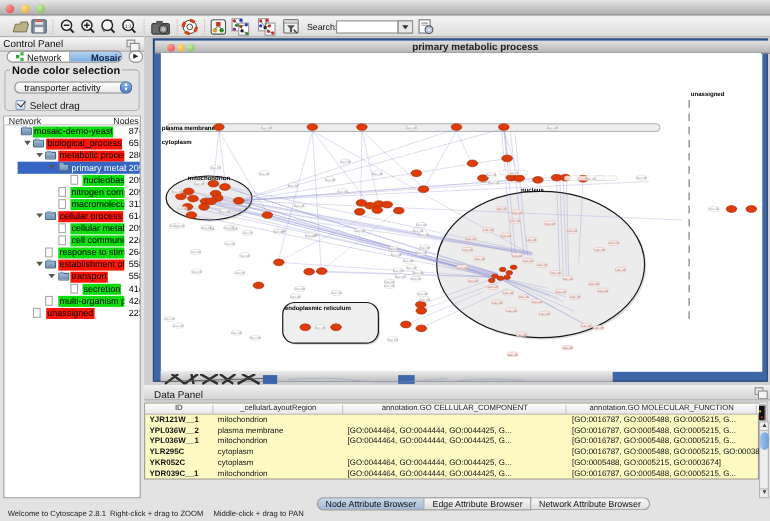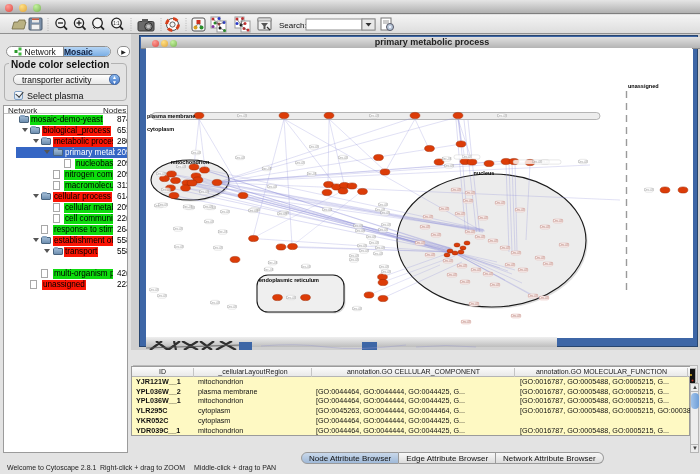--- a/index.html
+++ b/index.html
@@ -8,21 +8,21 @@
 #toolbar{position:absolute;left:0;top:15px;width:700px;height:19px;background:linear-gradient(#f4f4f4,#dedede);border-bottom:1px solid #909090}
 #desktop{position:absolute;left:131px;top:34px;width:569px;height:319px;background:#cfcfcf}
 
 #cp{position:absolute;left:0;top:34px;width:131px;height:419px;background:#e3e3e3}
 #cphead{position:absolute;left:0;top:0;width:131px;height:13px;background:linear-gradient(#f7f7f7,#d8d8d8);border-bottom:1px solid #a8a8a8}
 #cphead .htxt{font-size:9px;color:#111;position:absolute;left:3px;top:1px}
 .floatico{position:absolute;width:8px;height:7px;border:1px solid #8a8a8a;background:#e8e8e8}
 .floatico:before{content:"";position:absolute;left:2px;top:2px;width:7px;height:6px;border:1px solid #8a8a8a;background:#f4f4f4}
 #tabbar{position:absolute;left:6px;top:12px;width:104.5px;height:11px;border:1px solid #8f8f8f;border-radius:6px;background:#fff;overflow:hidden}
 #tabnet{position:absolute;left:0;top:0;width:56px;height:11px;font-size:8.5px;color:#111;text-align:center;line-height:10px}
-#tabmos{position:absolute;left:56px;top:0;width:48.5px;height:11px;background:linear-gradient(#b4d4f4,#6da6e2);font-size:8.5px;font-weight:bold;color:#102040;text-align:left;line-height:10px;border-left:1px solid #8f8f8f}
+#tabmos{position:absolute;left:56px;top:0;width:48.5px;height:11px;background:linear-gradient(#b4d4f4,#6da6e2);font-size:8.5px;font-weight:bold;color:#102040;text-align:right;line-height:10px;border-left:1px solid #8f8f8f}
 #tabarr{position:absolute;left:117px;top:12px;width:13px;height:11px;border:1px solid #8f8f8f;border-radius:5px;background:#fff;font-size:6px;line-height:11px;text-align:center;color:#222}
 #groupbox{position:absolute;left:4px;top:29px;width:123px;height:38px;border:1px solid #b2b2b2;border-radius:4px}
 #gblabel{position:absolute;left:4px;top:-5px;background:#e3e3e3;padding:0 2px;font-size:10px;font-weight:bold;color:#111}
 #combo{position:absolute;left:8px;top:10px;width:107px;height:11px;background:linear-gradient(#ffffff,#e8e8e8);border:1px solid #8f8f8f;border-radius:5px;font-size:8.5px;color:#111;line-height:10px;padding-left:8px}
 #stepper{position:absolute;right:-1px;top:-1px;width:11px;height:11px;background:linear-gradient(#8cbbee,#4779c9);border:1px solid #4a6ea8;border-radius:5px;color:#fff;font-size:5px;line-height:5px;text-align:center}
 #checkbox{position:absolute;left:9px;top:27px;width:8.5px;height:8.5px;background:linear-gradient(#fdfdfd,#cfe0f2);border:1px solid #7e9fc4;border-radius:2px}
 #checkbox:before{content:"";position:absolute;left:1.5px;top:-2px;width:4px;height:6px;border:solid #333;border-width:0 1.8px 1.8px 0;transform:rotate(40deg)}
 #cblabel{position:absolute;left:22px;top:27px;font-size:9px;color:#111}
 #treebox{position:absolute;left:3px;top:71px;width:125px;height:348px;background:#fff;border:1px solid #9b9b9b}
 #treehead{position:absolute;left:0;top:0;width:123px;height:8px;border-bottom:1px solid #c2c2c2;font-size:8px;color:#222;background:#fdfdfd}
@@ -52,21 +52,21 @@
 #dthead{position:absolute;left:0;top:0;width:558px;height:10px;background:linear-gradient(#fcfcfc,#e9e9e9);border-bottom:1px solid #b5b5b5;font-size:7px;color:#222}
 .dhc{position:absolute;top:1px;text-align:center;border-right:1px solid #c5c5c5;height:9px}
 .drow{position:absolute;left:0;width:558px;height:9.7px;font-size:7.2px;color:#111}
 .dc{position:absolute;top:0;white-space:nowrap;overflow:hidden}
 .dc1{left:4px;width:58px;font-weight:bold;font-size:7.2px}
 .dc2{left:66px;width:115px}
 .dc3{left:184px;width:200px}
 .dc4{left:388px;width:170px}
 #dscroll{position:absolute;left:690px;top:383px;width:9px;height:70px;background:#ededed;border:1px solid #b5b5b5}
 
-#btabs{position:absolute;left:301px;top:452px;height:12px;font-size:8px;color:#111}
+#btabs{position:absolute;left:288px;top:452px;height:12px;font-size:8px;color:#111}
 .btab{display:inline-block;height:12px;line-height:12px;padding:0 7px;border:1px solid #9a9a9a;border-left:none;background:linear-gradient(#f8f8f8,#dcdcdc)}
 .btab.first{border-left:1px solid #9a9a9a;border-radius:6px 0 0 6px}
 .btab.last{border-radius:0 6px 6px 0}
 .btab.sel{background:linear-gradient(#c9d8ea,#9fb9d8)}
 #status{position:absolute;left:0;top:464px;width:700px;height:10px;font-size:7px;color:#222}
 </style></head><body>
 <div id="titlebar">
  <span class="dot" style="left:5px;background:radial-gradient(circle at 35% 30%,#ff9d96,#dd4840)"></span>
  <span class="dot" style="left:19px;background:radial-gradient(circle at 35% 30%,#ffe084,#dfa33a)"></span>
  <span class="dot" style="left:33px;background:radial-gradient(circle at 35% 30%,#c4f2a0,#77b14e)"></span>
@@ -762,34 +762,38 @@
  <svg width="411" height="10">
   <path d="M4 9 L16 0 M10 0 L22 9 M22 9 L34 0 M28 0 L30 9 M36 0 L52 9 M52 0 L38 9 M54 0 L66 9 M68 0 L56 9 M70 9 L86 0 M74 0 L90 9" stroke="#2e2e2e" stroke-width="2.2" fill="none"></path>
   <path d="M0 7 L95 4" stroke="#555" stroke-width="0.8" fill="none"></path>
   <rect x="93" y="1" width="13" height="8" fill="#3d66a6"></rect>
   <rect x="216" y="1" width="15" height="8" fill="#3d66a6"></rect>
   <path d="M115 5 Q150 2 180 6 T260 4 M270 6 Q300 3 330 6" stroke="#9a9ad0" stroke-width="0.6" fill="none" opacity="0.7"></path>
  </svg>
 </div>
 
 <div id="cp">
+ <div id="cphead">
+      <span class="htxt">Control Panel</span>
+      <span class="floatico" style="right:8px;top:2px"></span>
+    </div>
  <div id="tabbar">
    <div id="tabnet"><svg width="8" height="9" style="vertical-align:-1px">
           <rect x="0.5" y="3" width="3" height="3" fill="#2a9a2a"></rect>
           <rect x="4.5" y="0.5" width="3" height="3" fill="#40b840"></rect>
           <rect x="4.5" y="5.5" width="3" height="3" fill="#40b840"></rect>
         </svg> Network</div>
    <div id="tabmos">Mosaic</div>
  </div>
  <div id="tabarr">▶</div>
  <div id="groupbox">
    <div id="gblabel">Node color selection</div>
    <div id="combo">transporter activity<div id="stepper">▲<br>▼</div></div>
    <div id="checkbox"></div>
-      <div id="cblabel">Select plasma</div>
+      <div id="cblabel">Select drag</div>
  </div>
  <div id="treebox">
    <div id="treehead">
         <span style="position:absolute;left:4px">Network</span>
         <span style="position:absolute;left:99px">Nodes</span>
       </div>
  </div>
  <div style="position:absolute;left:4px;top:80px;width:123px;height:338px;overflow:hidden;pointer-events:none">
    <div class="trow" style="top:0px">
         <span class="fold" style="left:3.0px"></span>
@@ -855,34 +859,43 @@
         <span class="fold" style="left:25.4px"></span>
         <span class="tlab" style="left:37px;max-width:60px;background:#fb1505;color:#000">establishment of lo</span>
         <span class="tval" style="color:#000">558(0)</span>
       </div>
 <div class="trow" style="top:132px">
         <span class="arr" style="left:28.099999999999994px"></span>
         <span class="fold" style="left:36.599999999999994px"></span>
         <span class="tlab" style="left:48px;max-width:49px;background:#fb1505;color:#000">transport</span>
         <span class="tval" style="color:#000">558(0)</span>
       </div>
+<div class="trow" style="top:143px">
+        <span class="file" style="left:47.8px"></span>
+        <span class="tlab" style="left:59px;max-width:38px;background:#0ddc0d;color:#000">secretion</span>
+        <span class="tval" style="color:#000">41(0)</span>
+      </div>
 <div class="trow" style="top:154px">
         <span class="file" style="left:25.4px"></span>
         <span class="tlab" style="left:37px;max-width:60px;background:#0ddc0d;color:#000">multi-organism pro</span>
         <span class="tval" style="color:#000">42(0)</span>
       </div>
 <div class="trow" style="top:165px">
         <span class="file" style="left:14.2px"></span>
         <span class="tlab" style="left:26px;max-width:71px;background:#fb1505;color:#000">unassigned</span>
         <span class="tval" style="color:#000">223(0)</span>
       </div>
  </div>
 </div>
 
 <div id="dp">
+ <div id="dphead">
+      <span class="htxt">Data Panel</span>
+      <span class="floatico" style="right:6px;top:2px"></span>
+    </div>
  <div id="dptool">
   <div class="tbtn" style="left:13px"><svg width="15" height="12">
           <rect x="1.5" y="1.5" width="12" height="9" fill="#e8e8e8" stroke="#555"></rect>
           <line x1="1.5" y1="4.5" x2="13.5" y2="4.5" stroke="#555"></line>
           <line x1="1.5" y1="7.5" x2="13.5" y2="7.5" stroke="#555"></line>
           <circle cx="4" cy="6" r="0.8" fill="#333"></circle>
           <circle cx="7.5" cy="6" r="0.8" fill="#333"></circle>
           <circle cx="11" cy="6" r="0.8" fill="#333"></circle>
           <circle cx="4" cy="9" r="0.8" fill="#333"></circle>
           <circle cx="7.5" cy="9" r="0.8" fill="#333"></circle>
@@ -953,27 +966,27 @@
         </div>
 <div class="drow" style="top:413.4px">
 <span class="dc dc1">YPL036W__1</span>
           <span class="dc dc2">mitochondrion</span>
           <span class="dc dc3">[GO:0044464, GO:0044444, GO:0044425, G...</span>
           <span class="dc dc4">[GO:0016787, GO:0005488, GO:0005215, G...</span>
         </div>
 <div class="drow" style="top:423.09999999999997px">
 <span class="dc dc1">YLR295C</span>
           <span class="dc dc2">cytoplasm</span>
-          <span class="dc dc3">[GO:0045263, GO:0044444, GO:0044464, G...</span>
           <span class="dc dc4">[GO:0016787, GO:0005488, GO:0005215, GO:0003824, G...</span>
         </div>
 <div class="drow" style="top:432.79999999999995px">
 <span class="dc dc1">YKR052C</span>
           <span class="dc dc2">cytoplasm</span>
           <span class="dc dc3">[GO:0044464, GO:0044444, GO:0044425, G...</span>
+          <span class="dc dc4">[GO:0005488, GO:0005215, GO:0003674]</span>
         </div>
 <div class="drow" style="top:442.49999999999994px">
 <span class="dc dc1">YDR039C__1</span>
           <span class="dc dc2">mitochondrion</span>
           <span class="dc dc3">[GO:0044464, GO:0044444, GO:0044425, G...</span>
           <span class="dc dc4">[GO:0016787, GO:0005488, GO:0005215, G...</span>
         </div>
  </div>
  </div>
 </div>

